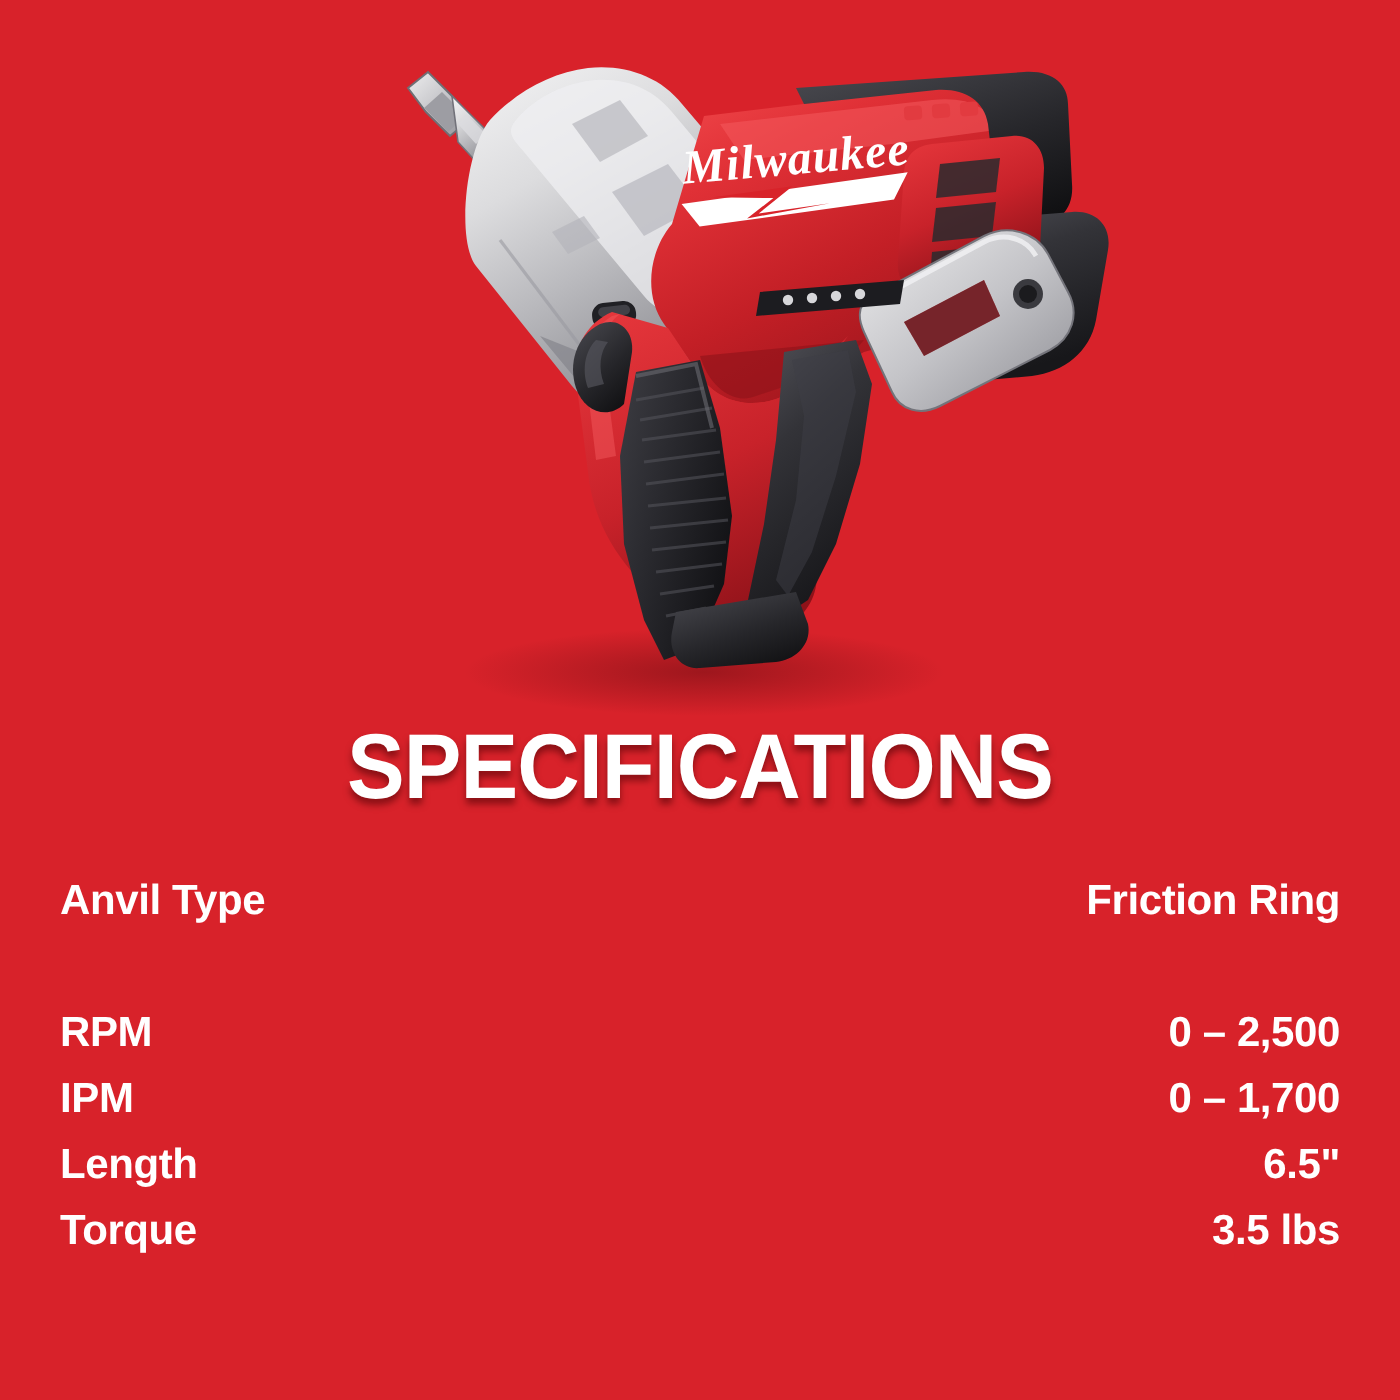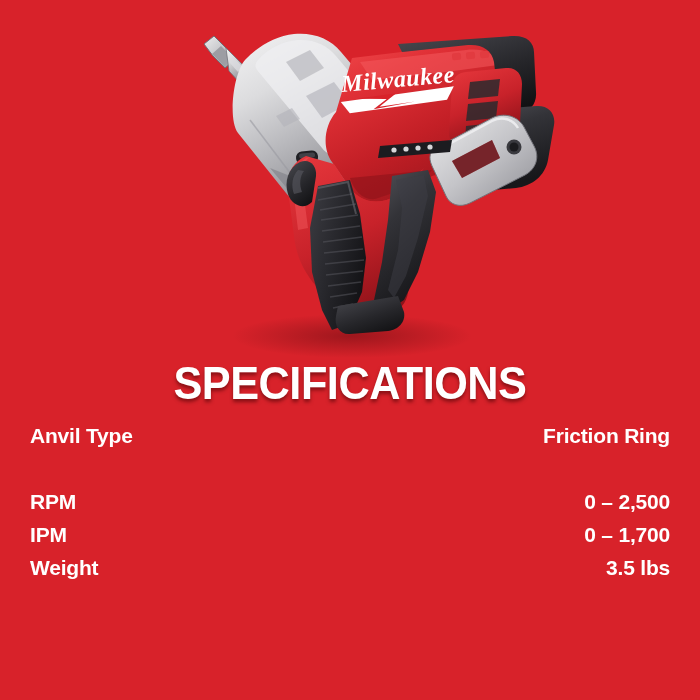--- a/index.html
+++ b/index.html
@@ -51,21 +51,21 @@
     transform: scaleX(0.94);
     transform-origin: 50% 50%;
     text-shadow: 0 3px 4px rgba(70,0,4,0.55);
     white-space: nowrap;
   }
 
   
   #spec-table {
     position: absolute;
     left: 30px;
-    top: 419px;
+    top: 434px;
     width: 640px;
   }
   .spec-row {
     display: flex;
     align-items: baseline;
     justify-content: space-between;
     height: 33px;
   }
   .spec-label,
   .spec-value {
@@ -358,20 +358,24 @@
     <div class="spec-row">
       <span class="spec-label">RPM</span>
       <span class="spec-value">0 – 2,500</span>
     </div>
 
     <div class="spec-row">
       <span class="spec-label">IPM</span>
       <span class="spec-value">0 – 1,700</span>
     </div>
 
-
-    <div class="spec-row">
-      <span class="spec-label">Weight</span>
+    <div class="spec-row">
+      <span class="spec-label">Length</span>
+      <span class="spec-value">6.5"</span>
+    </div>
+
+    <div class="spec-row">
+      <span class="spec-label">Torque</span>
       <span class="spec-value">3.5 lbs</span>
     </div>
 
   </div>
 </div>
 
 </body></html>

